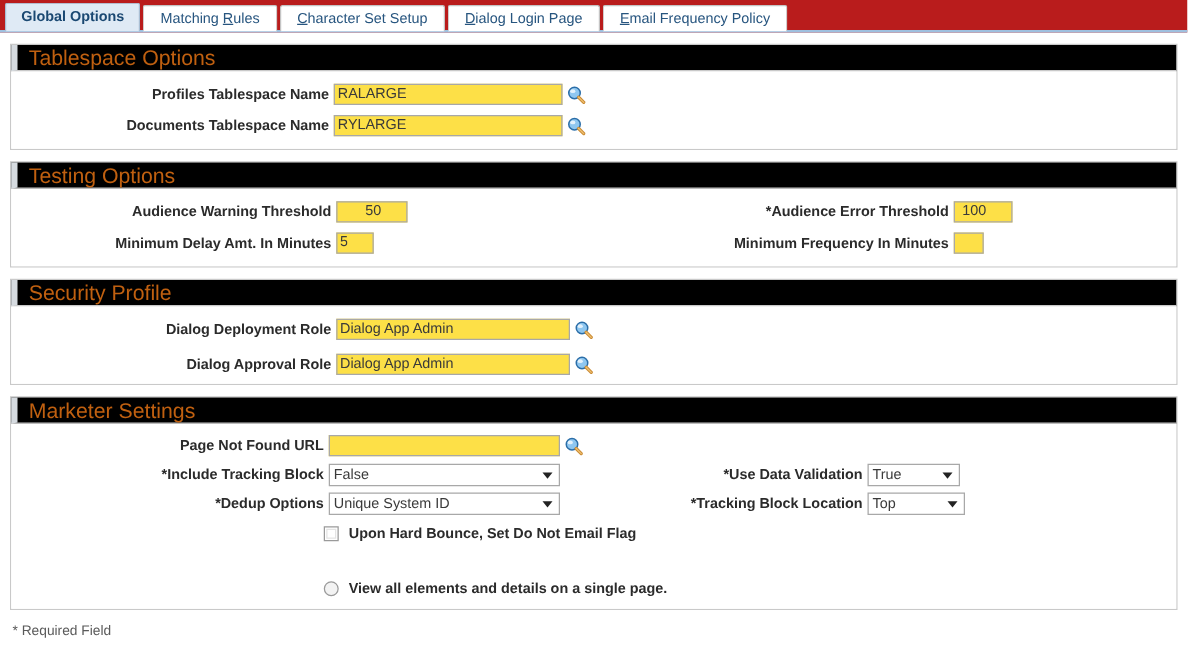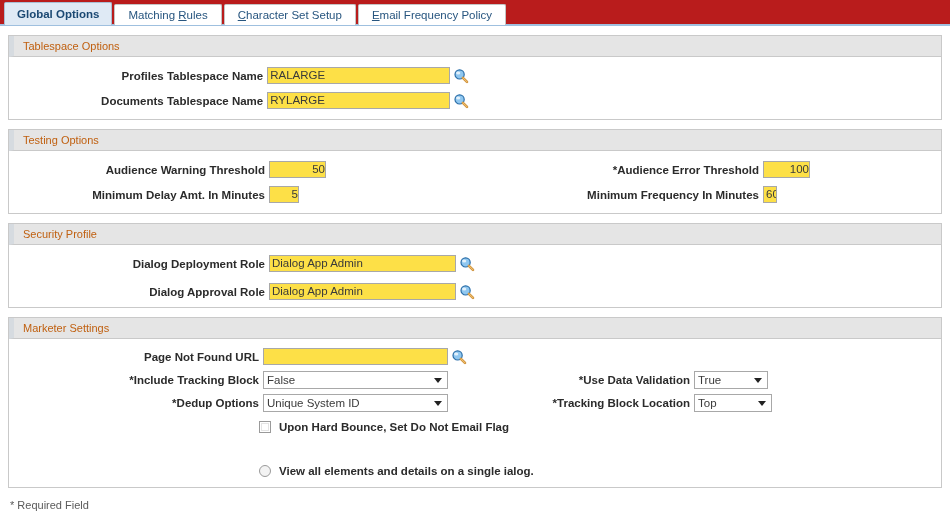--- a/index.html
+++ b/index.html
@@ -58,26 +58,26 @@
   
   .section {
     margin: 9px 8px 0 8px;
     border: 1px solid #c9c9c9;
     background: #ffffff;
     box-sizing: border-box;
   }
   .section-header {
     height: 21px;
     line-height: 21px;
-    background: #e5e5e5;
+    background: #000000;
     border-bottom: 1px solid #c9c9c9;
     border-left: 5px solid #d6dbe0;
     padding-left: 9px;
     color: #c06010;
-    font-size: 11px;
+    font-size: 17px;
     box-sizing: border-box;
   }
   .section-body {
     position: relative;
     background: #ffffff;
   }
 
   
   .row {
     position: absolute;
@@ -98,21 +98,21 @@
     background: #fde047;
     height: 17px;
     line-height: 17px;
     font-family: "Liberation Sans", sans-serif;
     font-size: 11.5px;
     color: #3a3a3a;
     padding: 0 2px;
     box-sizing: border-box;
     outline: none;
   }
-  .fld.num { text-align: right; padding-right: 0; }
+  .fld.num { text-align: right; padding-right: 20px; }
 
   .sel {
     position: relative;
     border: 1px solid #a8a8a8;
     background: #ffffff;
     height: 18px;
     box-sizing: border-box;
     display: flex;
     align-items: center;
     font-size: 11.5px;
@@ -197,20 +197,23 @@
   <div class="tab active">
     <span>Global Options</span>
   </div>
   <div class="tab">
     <span>Matching <span class="acc">R</span>ules</span>
   </div>
   <div class="tab">
     <span><span class="acc">C</span>haracter Set Setup</span>
   </div>
   <div class="tab">
+    <span><span class="acc">D</span>ialog Login Page</span>
+  </div>
+  <div class="tab">
     <span><span class="acc">E</span>mail Frequency Policy</span>
   </div>
 </div>
 
 <div class="section">
   <div class="section-header">Tablespace Options</div>
   <div class="section-body" style="height:62px;">
 
     <div class="row" style="left:0; top:10px; width:460px;justify-content:space-between;">
       <div class="lbl" style="width:256px;">Profiles Tablespace Name</div>
@@ -351,19 +354,19 @@
     </div>
 
     <div class="row" style="left:250px; top:82px;justify-content:center;">
       <span class="cbox"></span>
       <span class="opt-label">Upon Hard Bounce, Set Do Not Email Flag</span>
     </div>
 
 
     <div class="row" style="left:250px; top:126px;">
       <span class="radio"></span>
-      <span class="opt-label">View all elements and details on a single ialog.</span>
+      <span class="opt-label">View all elements and details on a single page.</span>
     </div>
 
   </div>
 </div>
 
 <div class="footer">* Required Field</div>
 
 </body></html>

